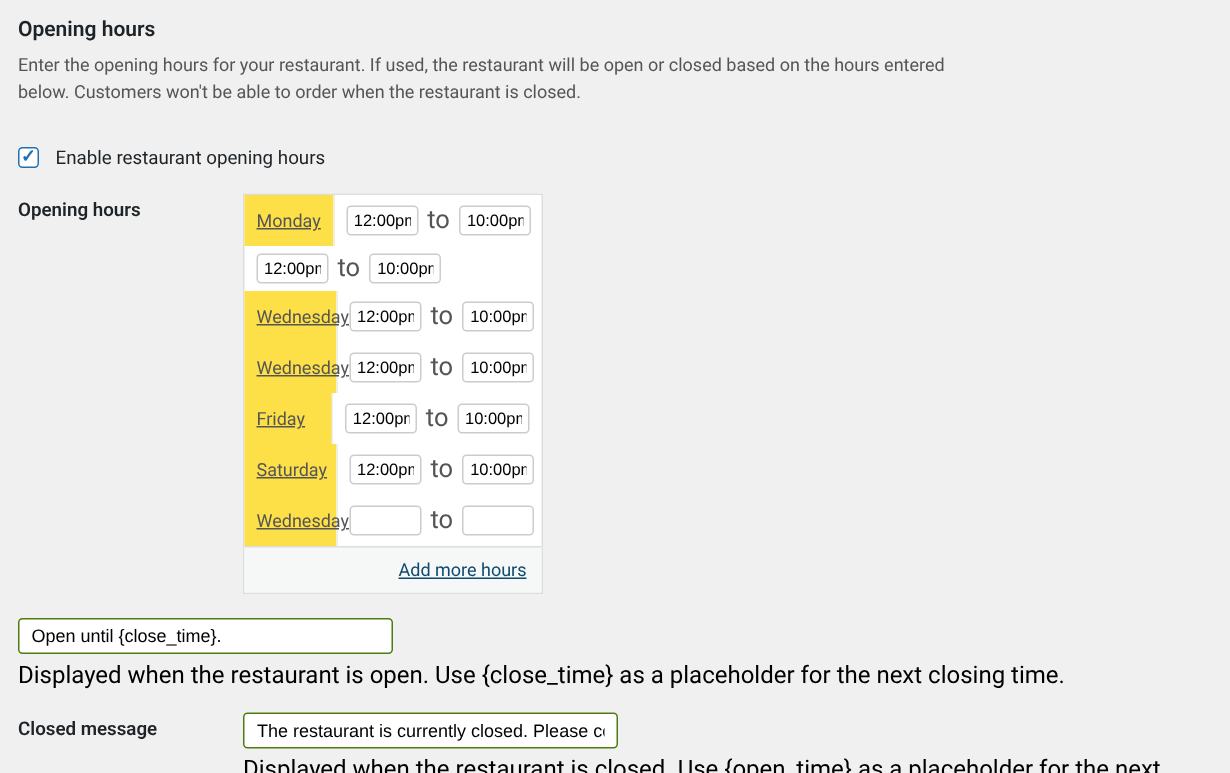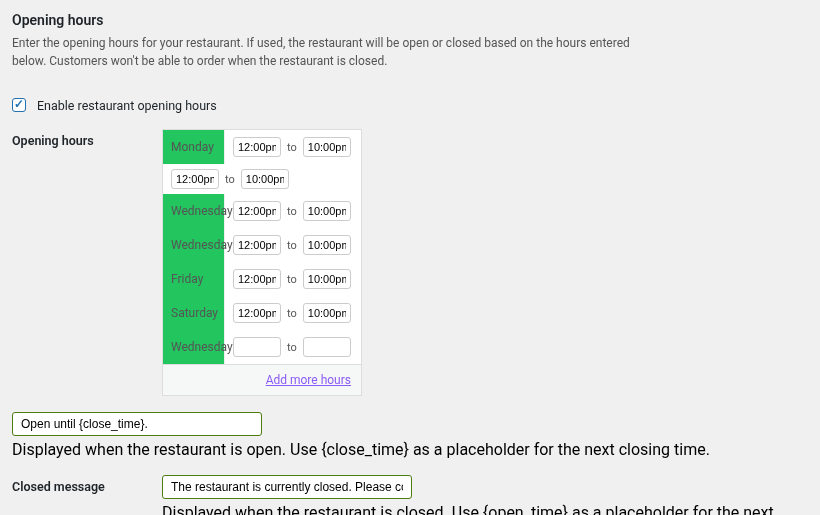--- a/index.html
+++ b/index.html
@@ -78,47 +78,48 @@
     }
     .hours-row {
       display: flex;
       align-items: center;
       padding: 5px 8px;
     }
     .hours-row .day {
       width: 62px;
       color: #555;
       font-size: 12px;
-      background: #22c55e;
+      background: #fde047;
       margin: -5px 8px -5px -8px;
       padding: 10px 8px;
       border-right: 1px solid #eee;
+      text-decoration: underline;
     }
     .hours-row input[type="text"] {
       width: 48px;
       padding: 3px 4px;
       border: 1px solid #ccc;
       border-radius: 3px;
       font-size: 11px;
       text-align: center;
       background: #fff;
     }
     .hours-row .to {
       margin: 0 6px;
       color: #555;
-      font-size: 11px;
+      font-size: 17px;
     }
     .add-more-row {
       border-top: 1px solid #ddd;
       padding: 8px 10px;
       text-align: right;
       background: #f6f7f7;
     }
     .add-more-row a {
-      color: #8b5cf6;
+      color: #0c4a6e;
       text-decoration: underline;
       font-size: 12px;
       cursor: pointer;
     }
     .text-input {
       width: 250px;
       padding: 4px 8px;
       border: 1px solid #4d7c0f;
       border-radius: 3px;
       font-size: 12px;

